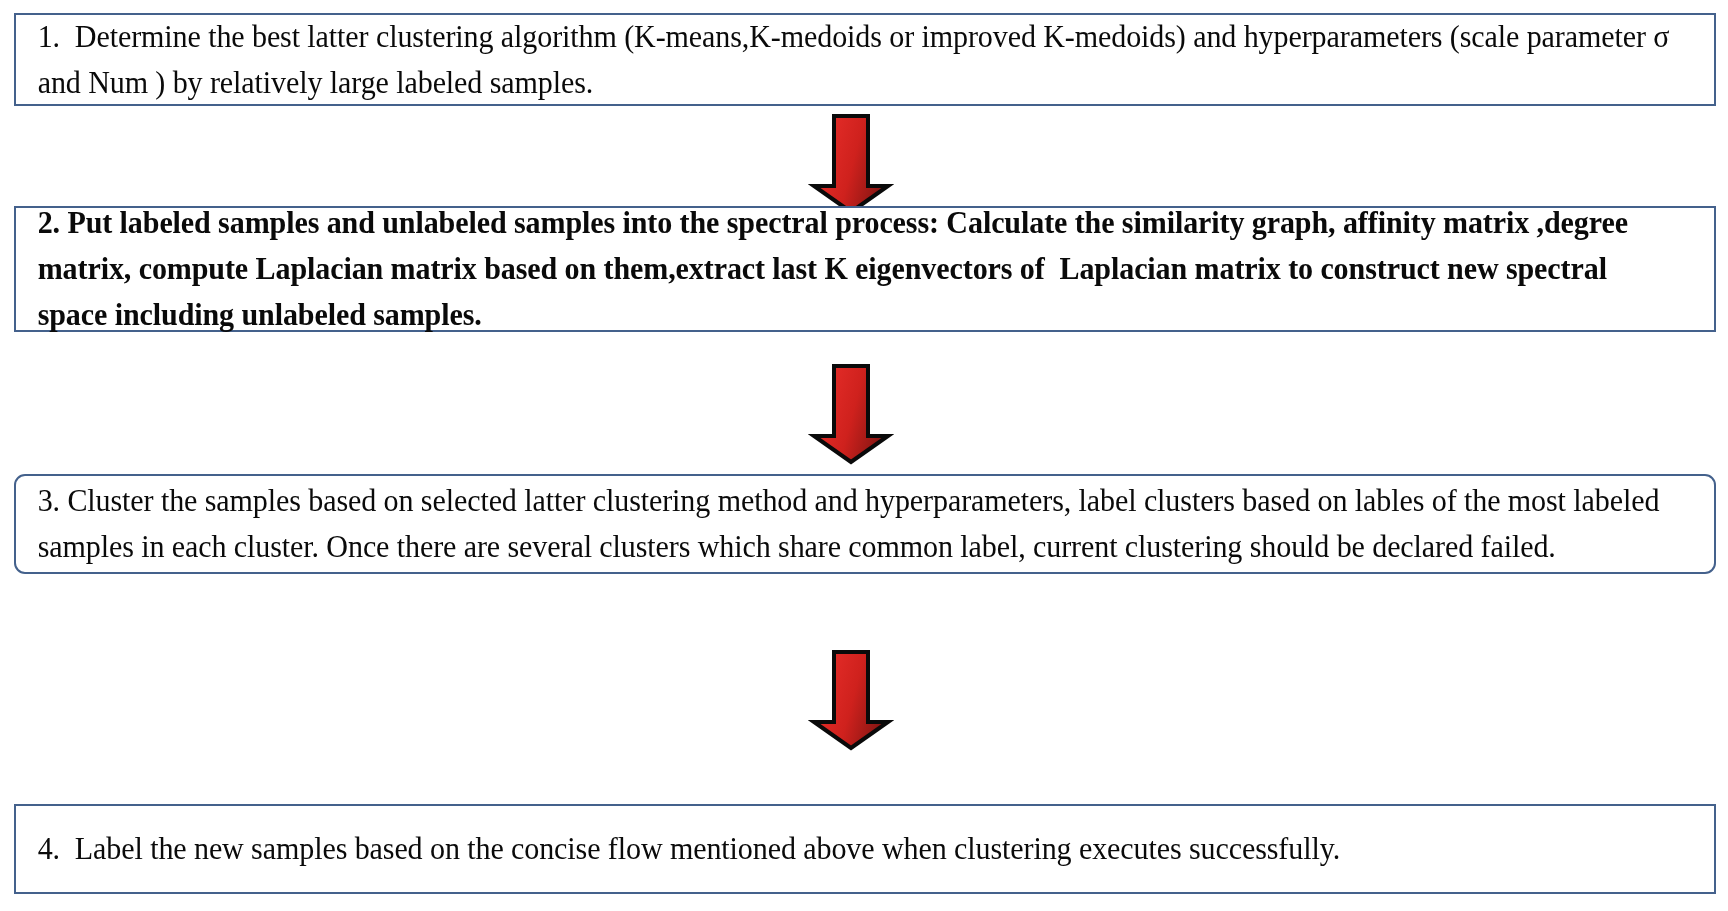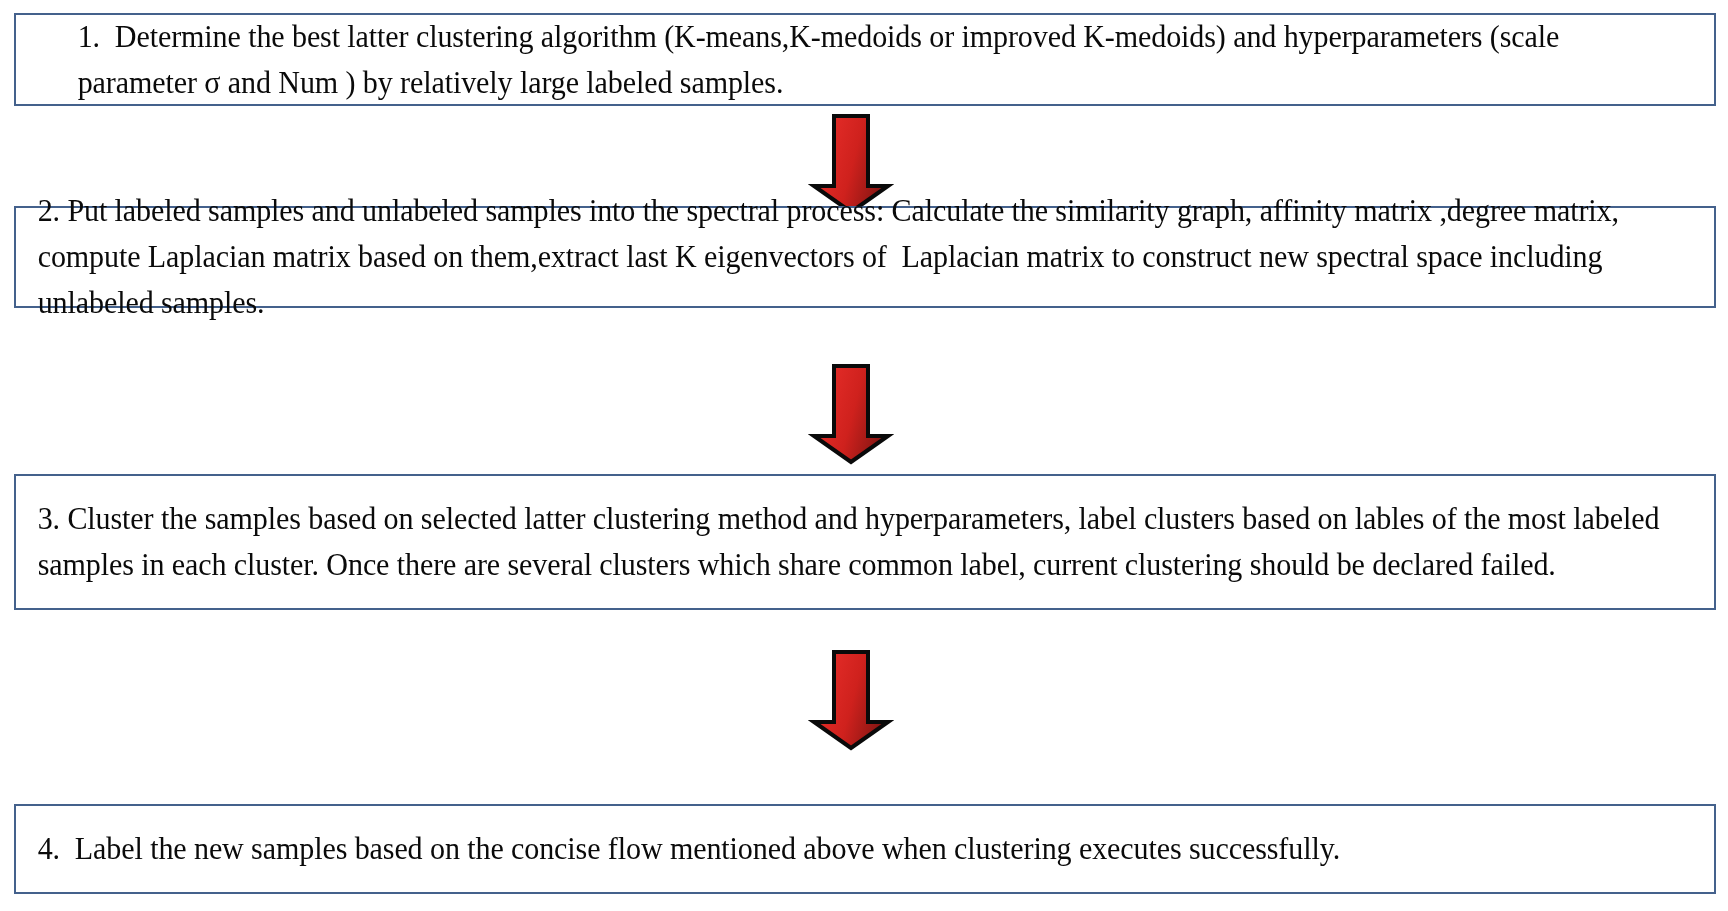--- a/index.html
+++ b/index.html
@@ -49,25 +49,25 @@
     width: 86px;
     height: 104px;
   }
   .arrow-wrap svg {
     display: block;
     width: 100%;
     height: 100%;
   }
 
   
-  #box-1 { top: 13px;  height: 93px; padding-left: 40px; }
+  #box-1 { top: 13px;  height: 93px; }
   #arrow-1 { left: 808px; top: 112px; }
-  #box-2 { top: 206px; height: 102px; }
+  #box-2 { top: 206px; height: 126px; font-weight: bold; }
   #arrow-2 { left: 808px; top: 362px; }
-  #box-3 { top: 474px; height: 136px; }
+  #box-3 { top: 474px; height: 100px; border-radius: 11px; }
   #arrow-3 { left: 808px; top: 648px; }
   #box-4 { top: 804px; height: 90px; }
 </style>
 </head>
 <body>
 
 <div id="flowchart">
 
   <div class="step-box" id="box-1">
     <div class="step-text">1.  Determine the best latter clustering algorithm (K-means,K-medoids or improved K-medoids) and hyperparameters (scale parameter σ and Num ) by relatively large labeled samples.</div>

